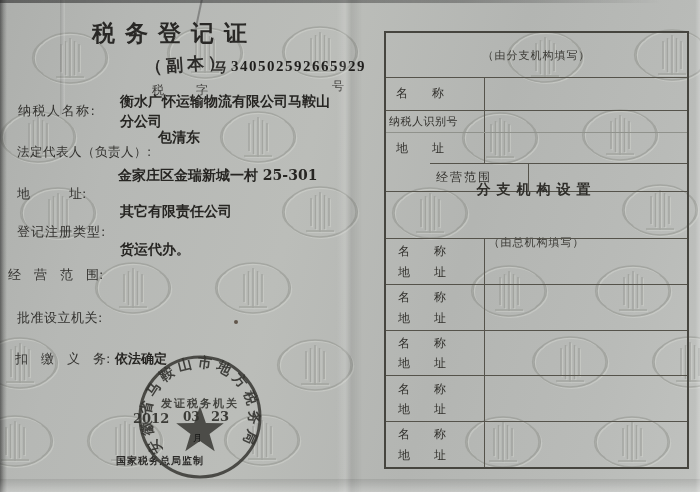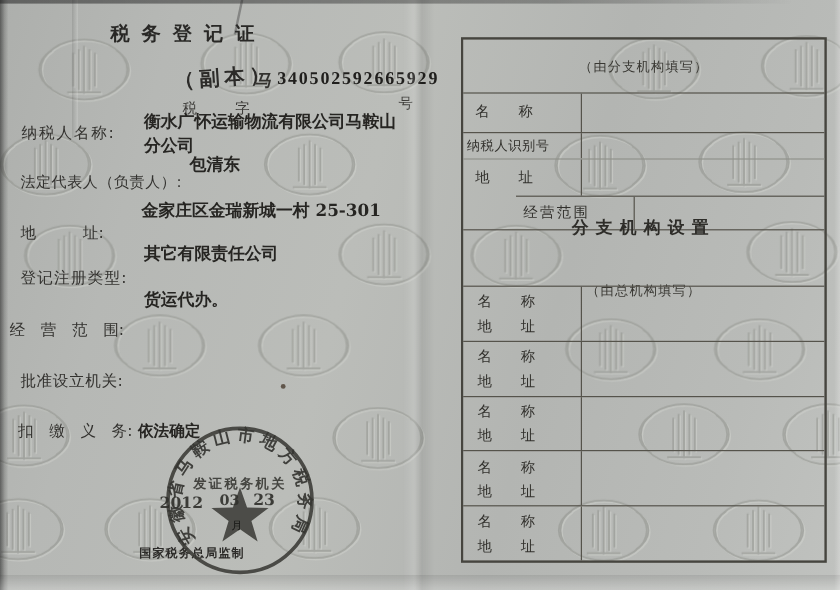--- a/index.html
+++ b/index.html
@@ -13,21 +13,21 @@
   
   .edge-left{left:0;top:0;width:7px;height:492px;background:linear-gradient(to right,rgba(25,25,25,.55),rgba(25,25,25,.18) 55%,transparent);}
   .edge-top{left:0;top:0;width:660px;height:3px;background:linear-gradient(to right,rgba(35,35,35,.55),rgba(35,35,35,.35) 70%,transparent);}
   .edge-bottom{left:0;top:479px;width:700px;height:13px;background:linear-gradient(to bottom,rgba(60,60,60,.12),rgba(255,255,255,.22));}
   .edge-right{left:695px;top:0;width:5px;height:492px;background:linear-gradient(to left,rgba(255,255,255,.25),transparent);}
   .crease-mid{left:336px;top:0;width:26px;height:492px;background:linear-gradient(to right,transparent,rgba(255,255,255,.14) 35%,rgba(0,0,0,.07) 60%,transparent);}
   .crease-top{left:60px;top:0;width:5px;height:115px;background:linear-gradient(to right,rgba(0,0,0,.10),rgba(255,255,255,.18));}
   .crease-mark{left:198px;top:-3px;width:2px;height:32px;background:rgba(50,50,50,.38);transform:rotate(12deg);}
   .speck{left:234px;top:320px;width:4px;height:4px;border-radius:50%;background:#4a3c30;opacity:.8;}
   
-  .title{left:92px;top:18px;font-size:16px;font-weight:700;letter-spacing:10px;color:#292826;font-family:"DejaVu Serif","Liberation Serif",serif;}
+  .title{left:92px;top:18px;font-size:23px;font-weight:700;letter-spacing:10px;color:#292826;font-family:"DejaVu Serif","Liberation Serif",serif;}
   .copy-label{left:145px;top:53px;font-size:17px;font-weight:600;letter-spacing:4px;transform:rotate(-4deg);color:#2c2b29;font-family:"DejaVu Serif","Liberation Serif",serif;}
   .serial-prefix{left:212px;top:59px;font-size:14px;font-style:italic;font-weight:600;color:#33322f;}
   .serial-number{left:231px;top:58px;font-size:15px;font-weight:600;letter-spacing:1.5px;color:#201f1d;font-family:"Liberation Serif","DejaVu Serif",serif;}
   .taxchar{font-size:12px;color:#3c3b38;}
   .tax-shui{left:152px;top:82px;}
   .tax-zi{left:196px;top:82px;}
   .tax-hao{left:332px;top:78px;}
   .f-label{font-size:13px;color:#33322f;white-space:nowrap;}
   .f-value{font-size:14px;font-weight:700;color:#262522;white-space:nowrap;font-family:"DejaVu Serif","Liberation Serif",serif;}
   .lab-taxpayer{left:18px;top:102px;letter-spacing:1.5px;}

